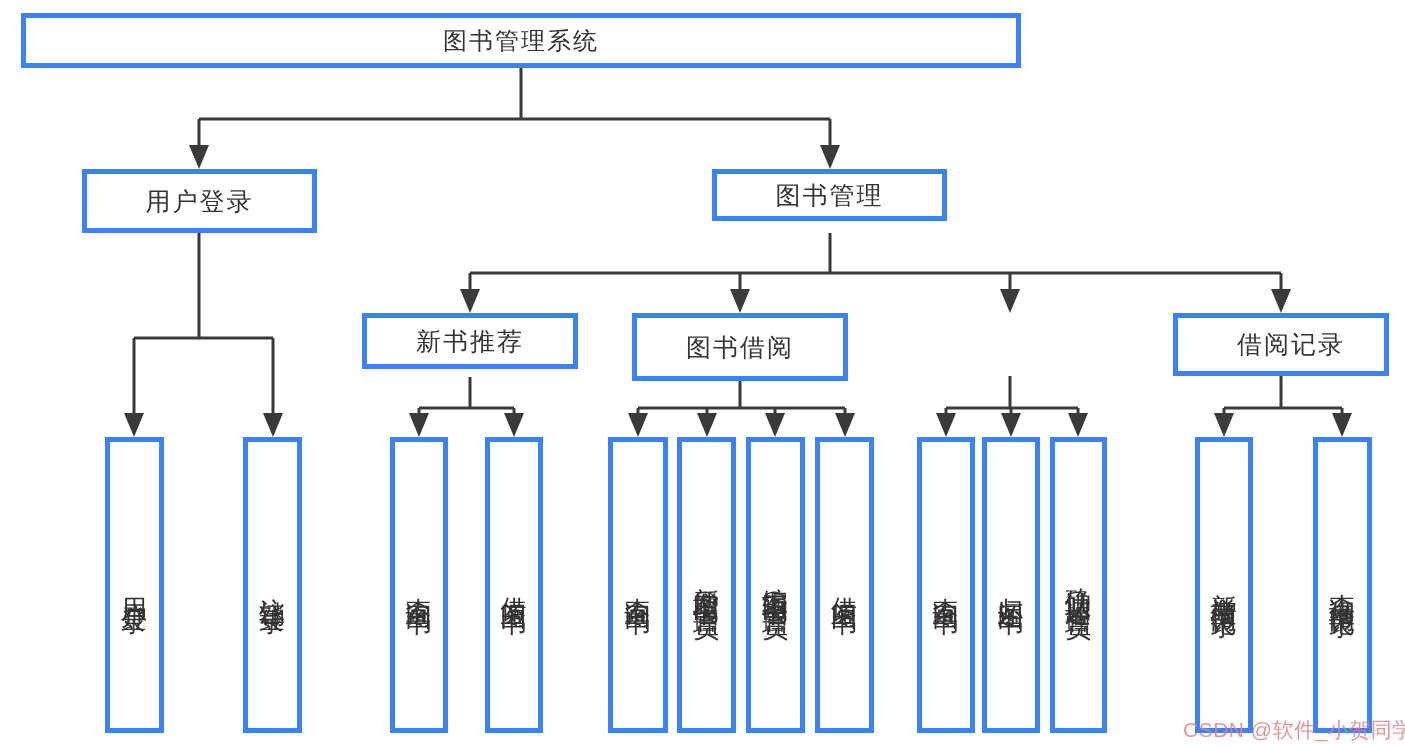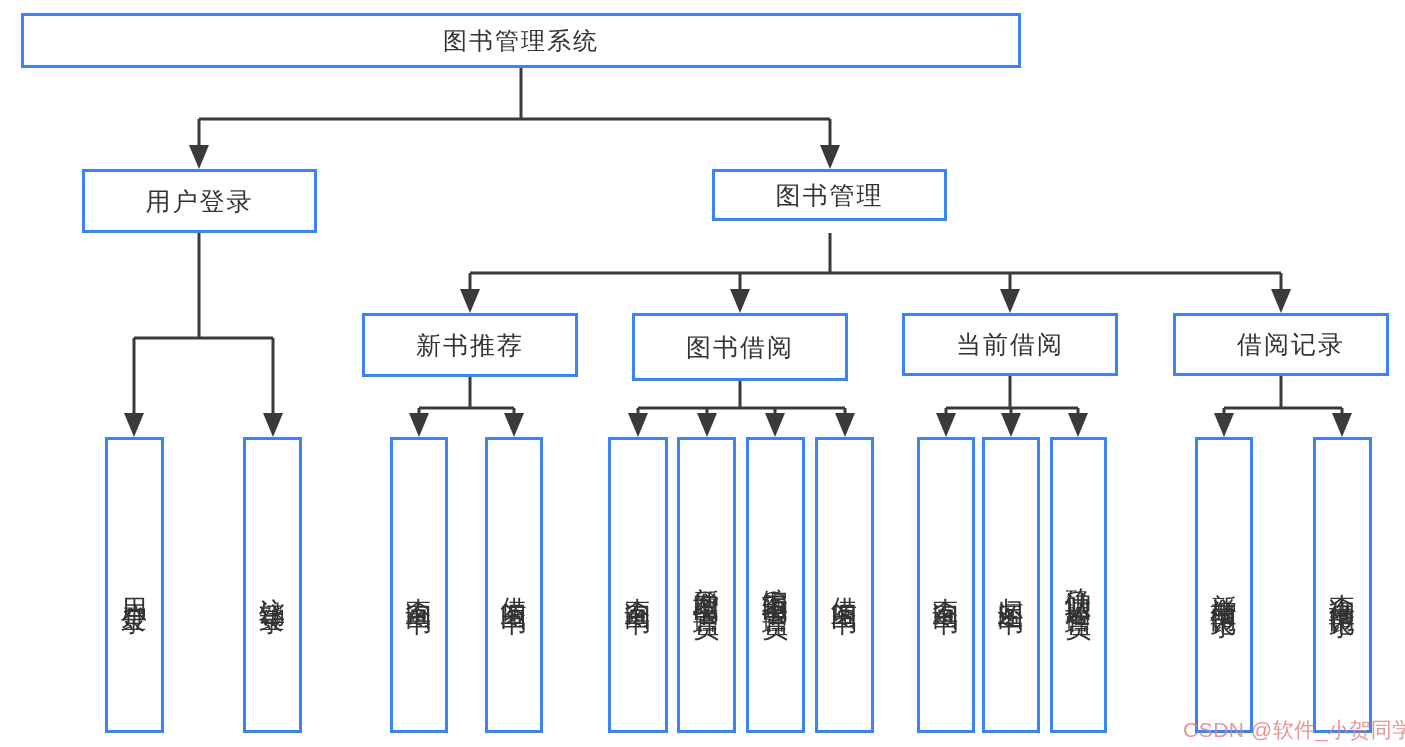--- a/index.html
+++ b/index.html
@@ -14,21 +14,21 @@
   }
   #connectors {
     position: absolute;
     left: 0; top: 0;
     width: 1405px; height: 747px;
     z-index: 0;
   }
   .node {
     position: absolute;
     background: #ffffff;
-    border: 3px solid #3b82f6;
+    border: 5px solid #3b82f6;
     display: flex;
     align-items: center;
     justify-content: center;
     color: #333333;
     z-index: 1;
   }
   .hbox {
     font-size: 25px;
     letter-spacing: 2px;
     white-space: nowrap;
@@ -95,28 +95,25 @@
     <span>图书管理系统</span>
   </div>
 
   <div class="node hbox" style="left:82px; top:169px; width:235px; height:64px;">
     <span>用户登录</span>
   </div>
   <div class="node hbox" style="left:712px; top:169px; width:235px; height:52px;">
     <span>图书管理</span>
   </div>
 
-  <div class="node hbox" style="left:362px; top:313px; width:216px; height:64px;text-align:right;">
+  <div class="node hbox" style="left:362px; top:313px; width:216px; height:56px;text-align:right;">
     <span>新书推荐</span>
   </div>
   <div class="node hbox" style="left:632px; top:313px; width:216px; height:68px;">
     <span>图书借阅</span>
-  </div>
-  <div class="node hbox" style="left:902px; top:313px; width:216px; height:63px;">
-    <span>当前借阅</span>
   </div>
   <div class="node hbox" style="left:1173px; top:313px; width:216px; height:63px;padding-left:20px;">
     <span>借阅记录</span>
   </div>
 
   <div class="node vbox" style="left:105px; width:59px;">
     <span>用户登录</span>
   </div>
   <div class="node vbox" style="left:243px; width:59px;">
     <span>注销登录</span>

